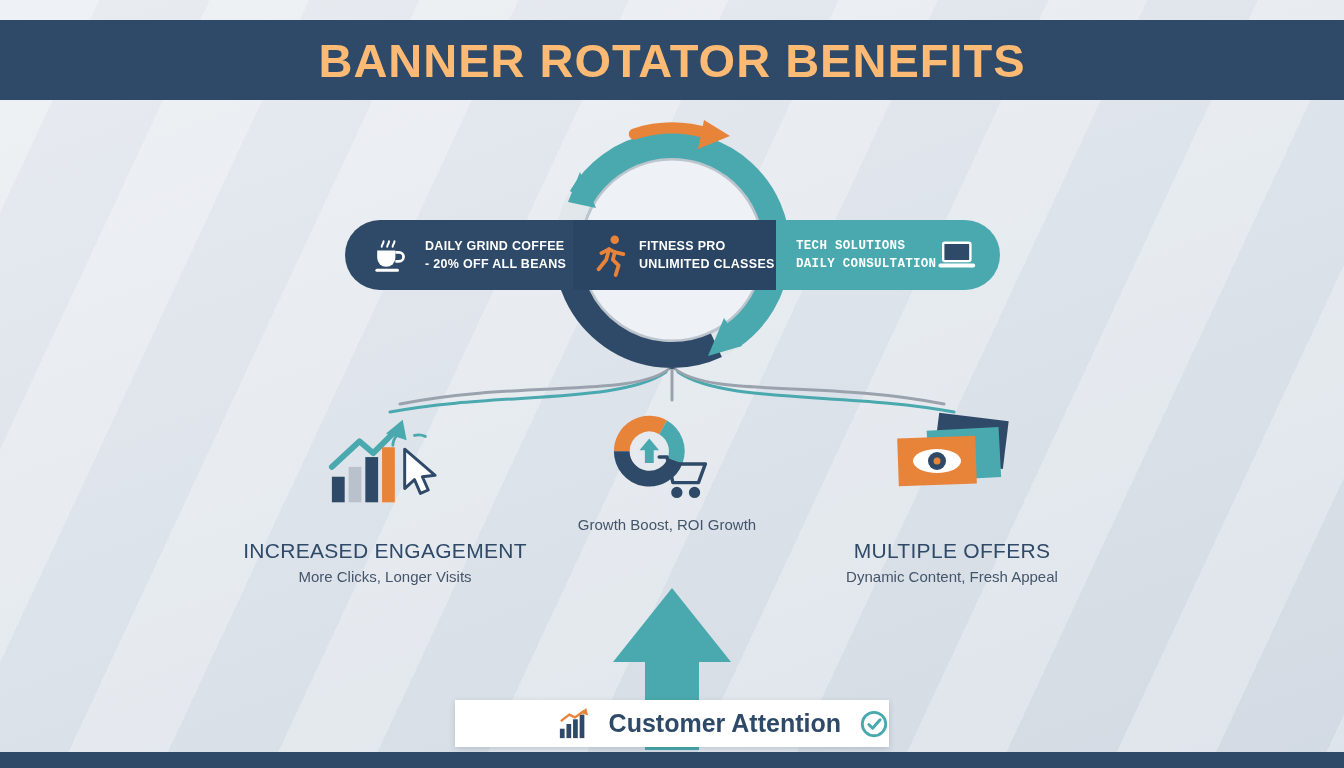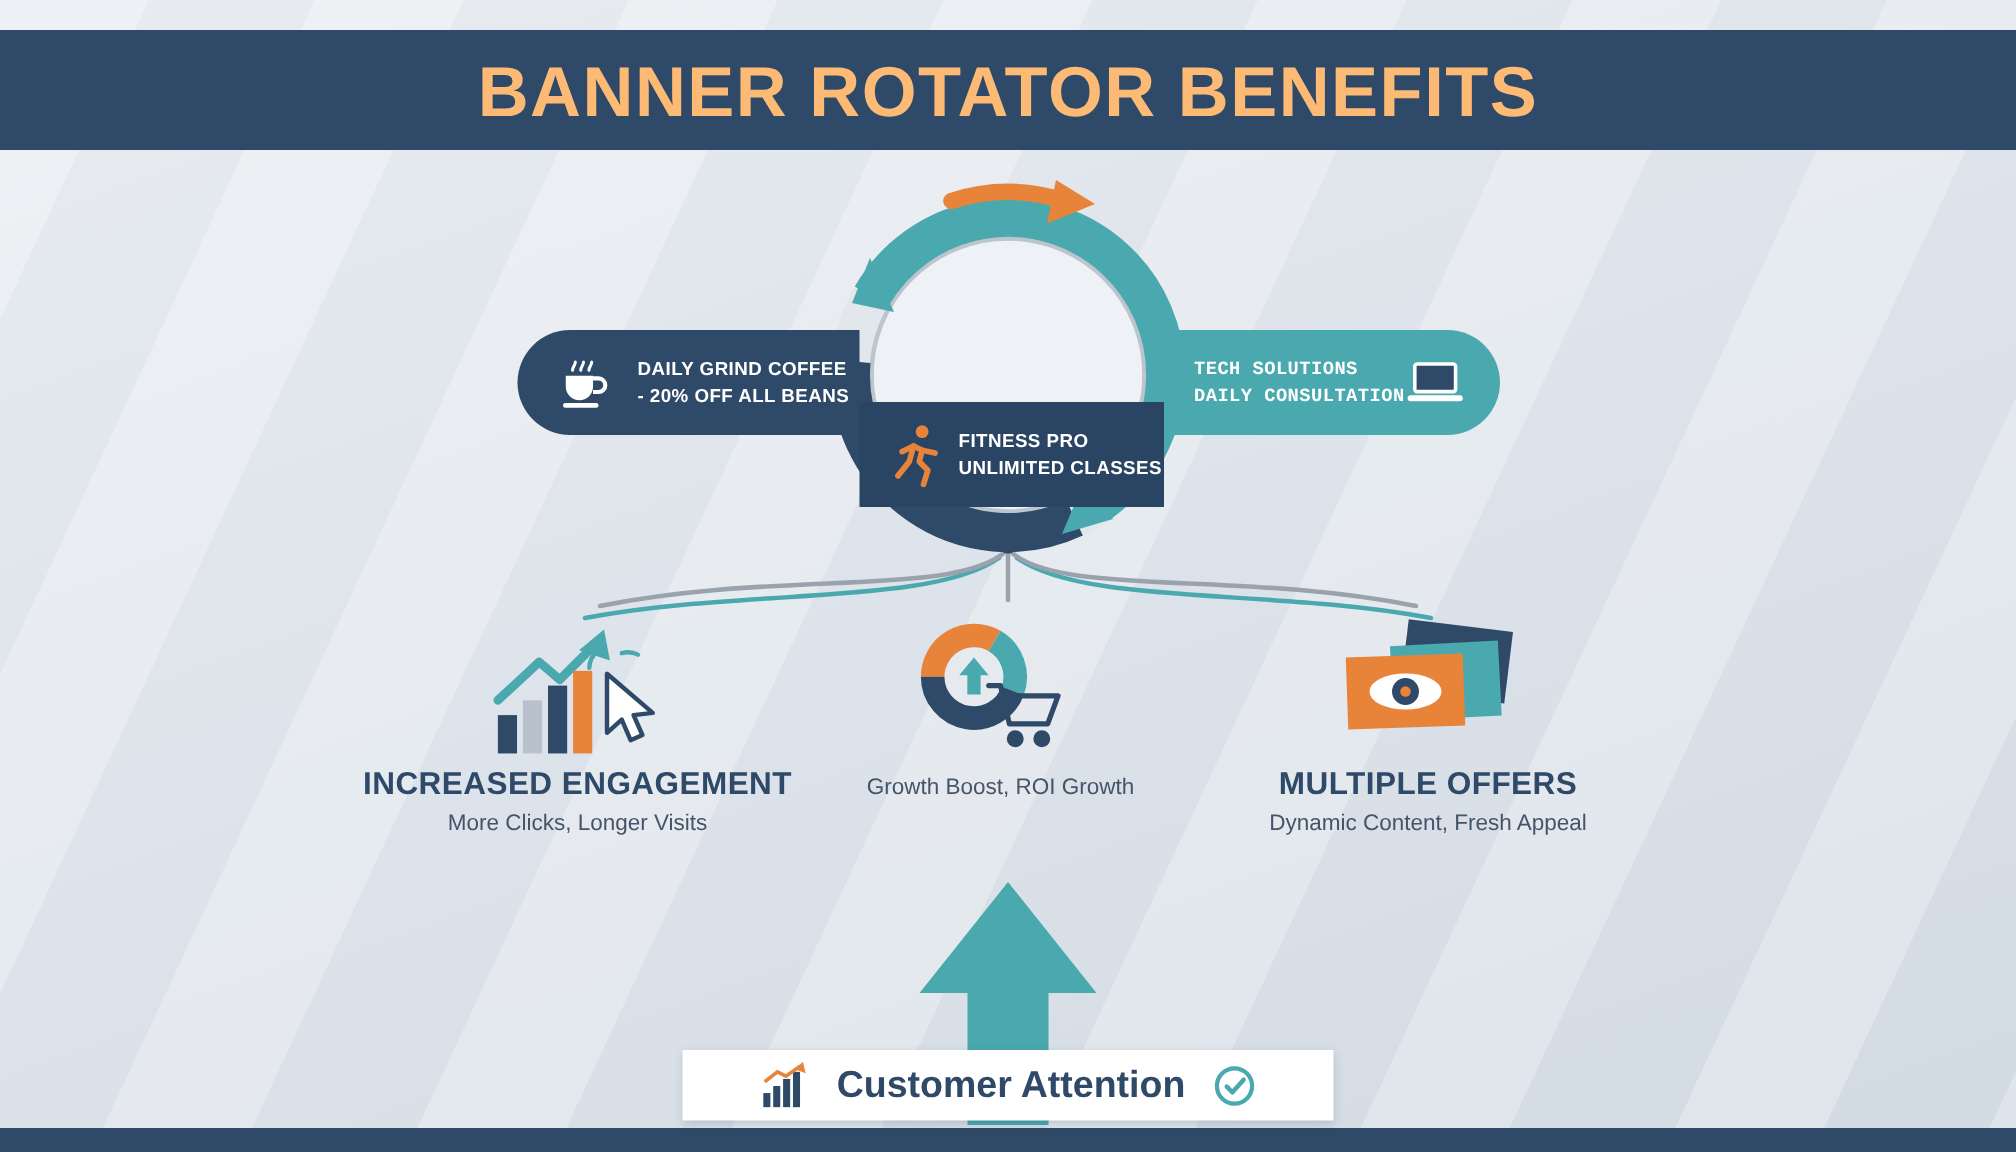--- a/index.html
+++ b/index.html
@@ -29,41 +29,41 @@
   
   .ring { position:absolute; left:540px; top:118px; width:264px; height:264px; z-index:2; }
 
   
   .connectors { position:absolute; left:0; top:0; width:1344px; height:768px; z-index:1; pointer-events:none; }
 
   
   .banner-row { position:absolute; left:345px; top:220px; height:70px; display:flex; z-index:3; }
   .card { height:70px; display:flex; align-items:center; color:#fff; }
   .card-coffee { width:228px; background:#2e4a68; border-radius:35px 0 0 35px; padding-left:24px; gap:16px; }
-  .card-fitness { width:203px; background:#2a4463; padding-left:18px; gap:10px;margin-top:48px; }
+  .card-fitness { width:203px; background:#2a4463; padding-left:18px; gap:10px; }
   .card-tech { width:224px; background:#49a9ae; border-radius:0 35px 35px 0; padding:0 22px 0 20px; justify-content:space-between;font-family:Liberation Mono, monospace; }
   .card-text { display:flex; flex-direction:column; line-height:1.45; }
   .card-text span { font-size:12.5px; font-weight:bold; letter-spacing:0.3px; white-space:nowrap; }
 
   
   .benefit { position:absolute; top:403px; width:320px; display:flex; flex-direction:column; align-items:center; z-index:2; }
   .benefit-left   { left:225px; }
   .benefit-middle { left:507px; }
   .benefit-right  { left:792px; }
   .benefit .icon-box { height:108px; display:flex; align-items:flex-end; justify-content:center; }
-  .benefit h2 { margin-top:0; font-size:21px; font-weight:bold; color:#2e4a68; letter-spacing:0.3px; }
+  .benefit h2 { margin-top:28px; font-size:21px; font-weight:normal; color:#2e4a68; letter-spacing:0.3px; }
   .benefit p  { margin-top:5px; font-size:15px; color:#44556a; }
 
   
   .attention-arrow { position:absolute; left:585px; top:588px; width:174px; height:162px; z-index:1; }
 
   
   .footer-box {
     position:absolute; left:455px; top:700px; width:434px; height:47px; background:#ffffff;
-    display:flex; align-items:center; justify-content:center; gap:18px; z-index:3;
+    display:flex; align-items:center; justify-content:flex-end; gap:18px; z-index:3;
     box-shadow:0 2px 6px rgba(30,50,70,0.18);
   }
   .footer-box .label { font-size:25px; font-weight:bold; color:#2e4a68; }
 </style>
 </head>
 <body>
 
 <div class="canvas">
 
   <div class="header-bar">

